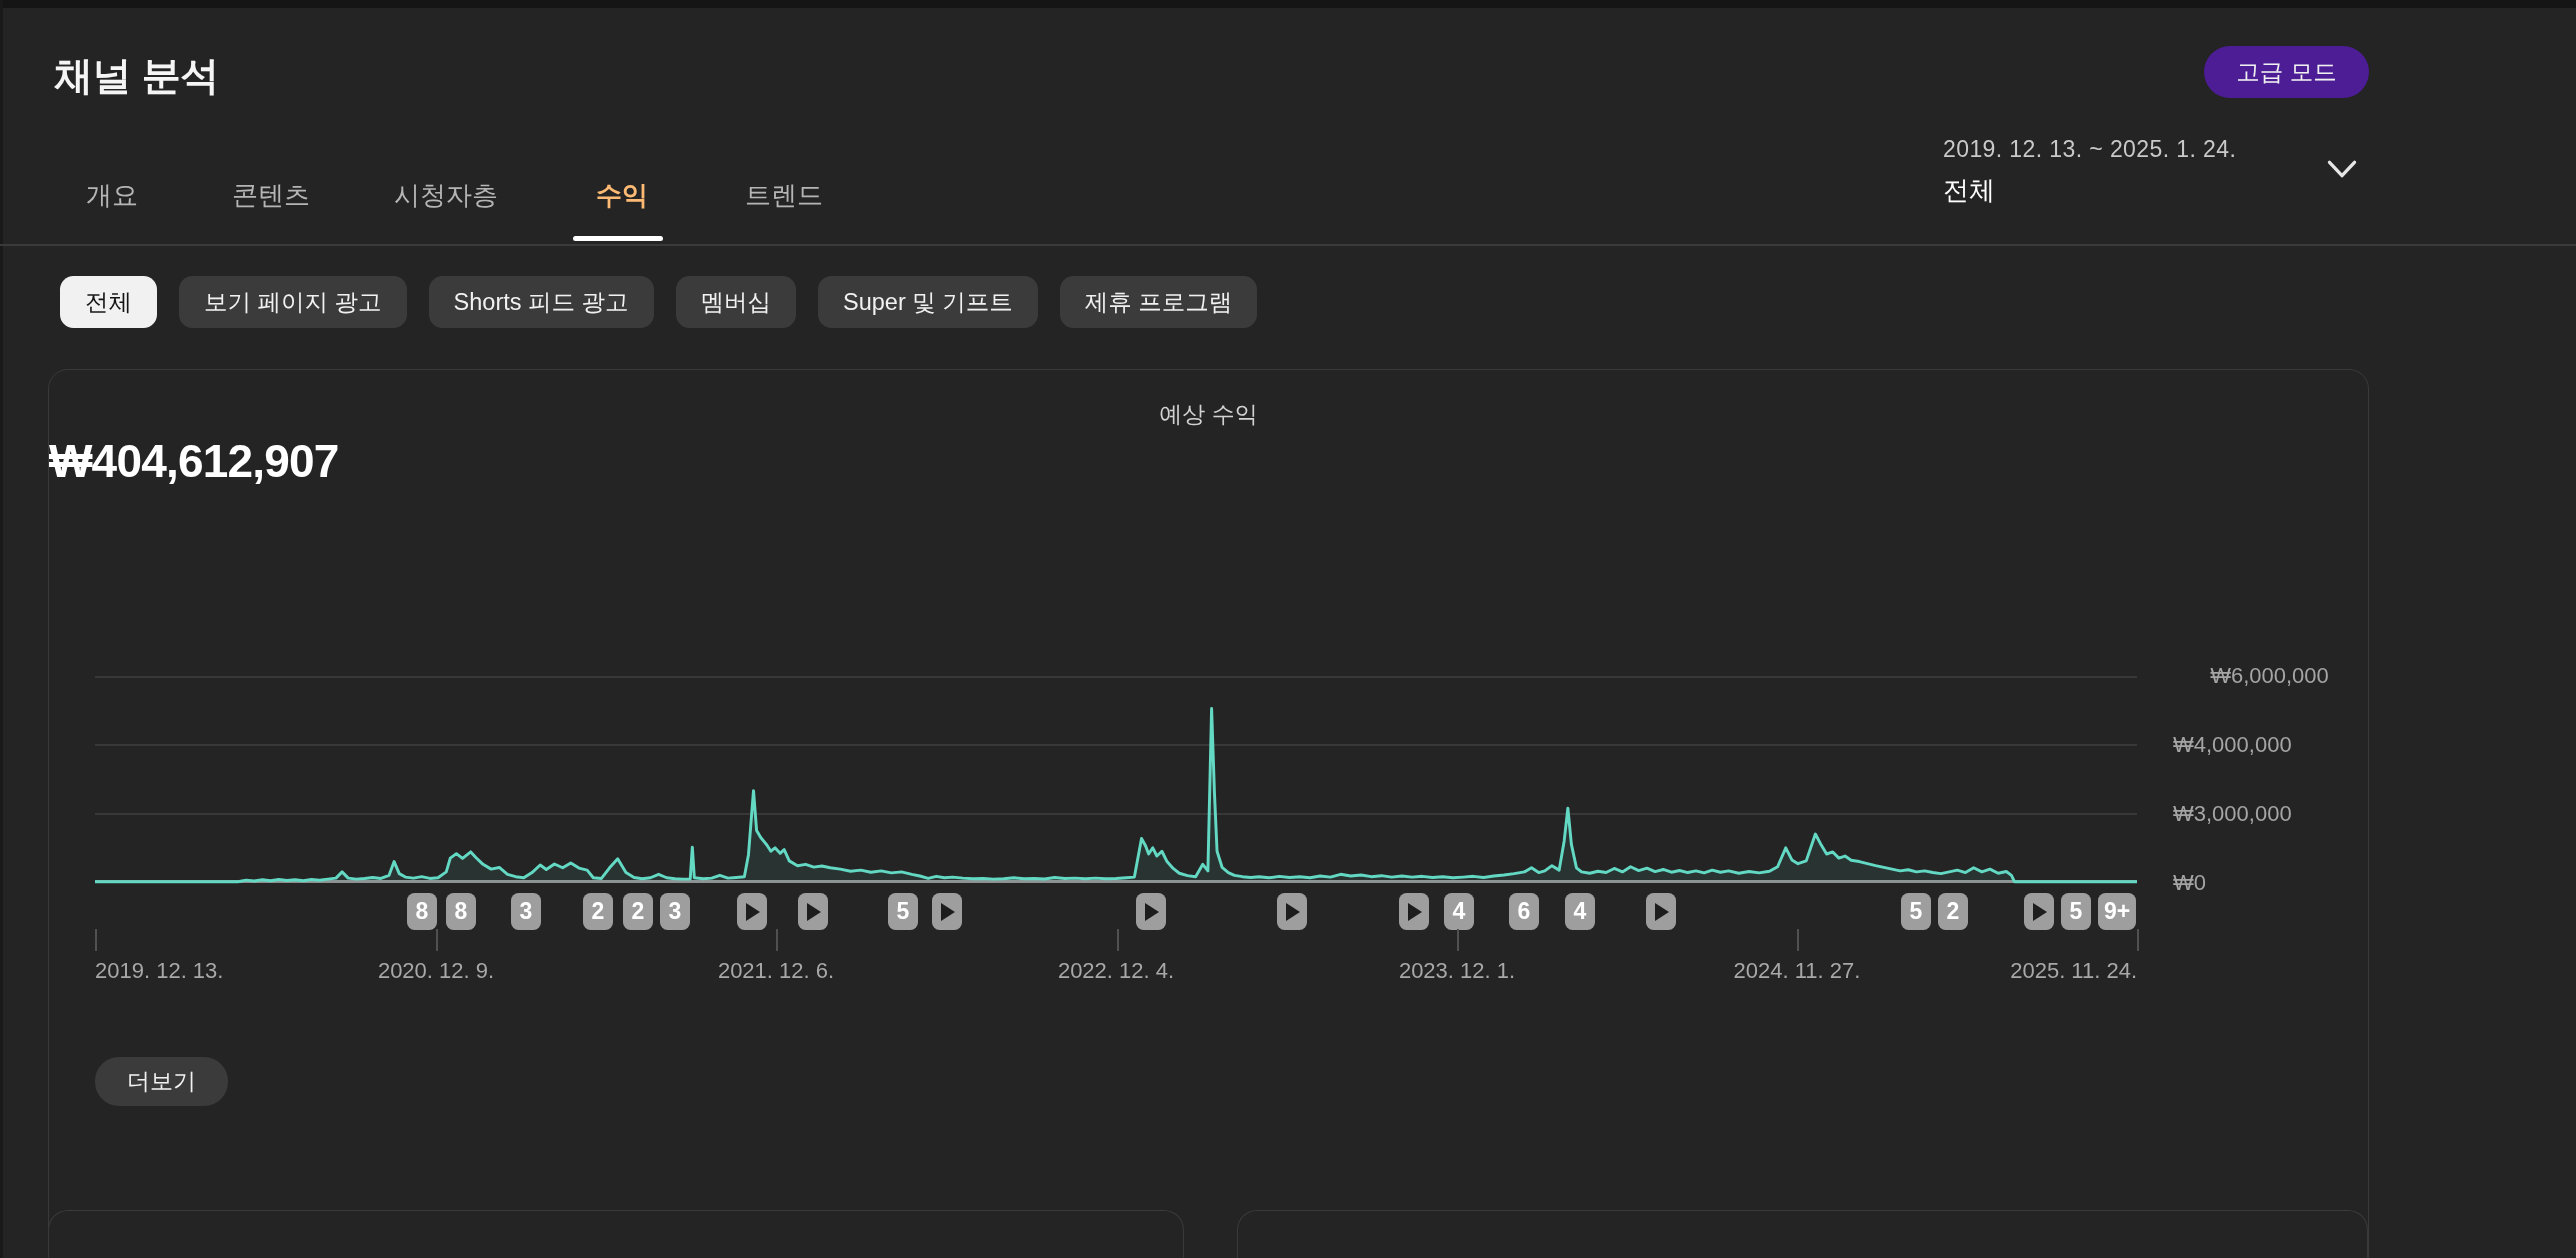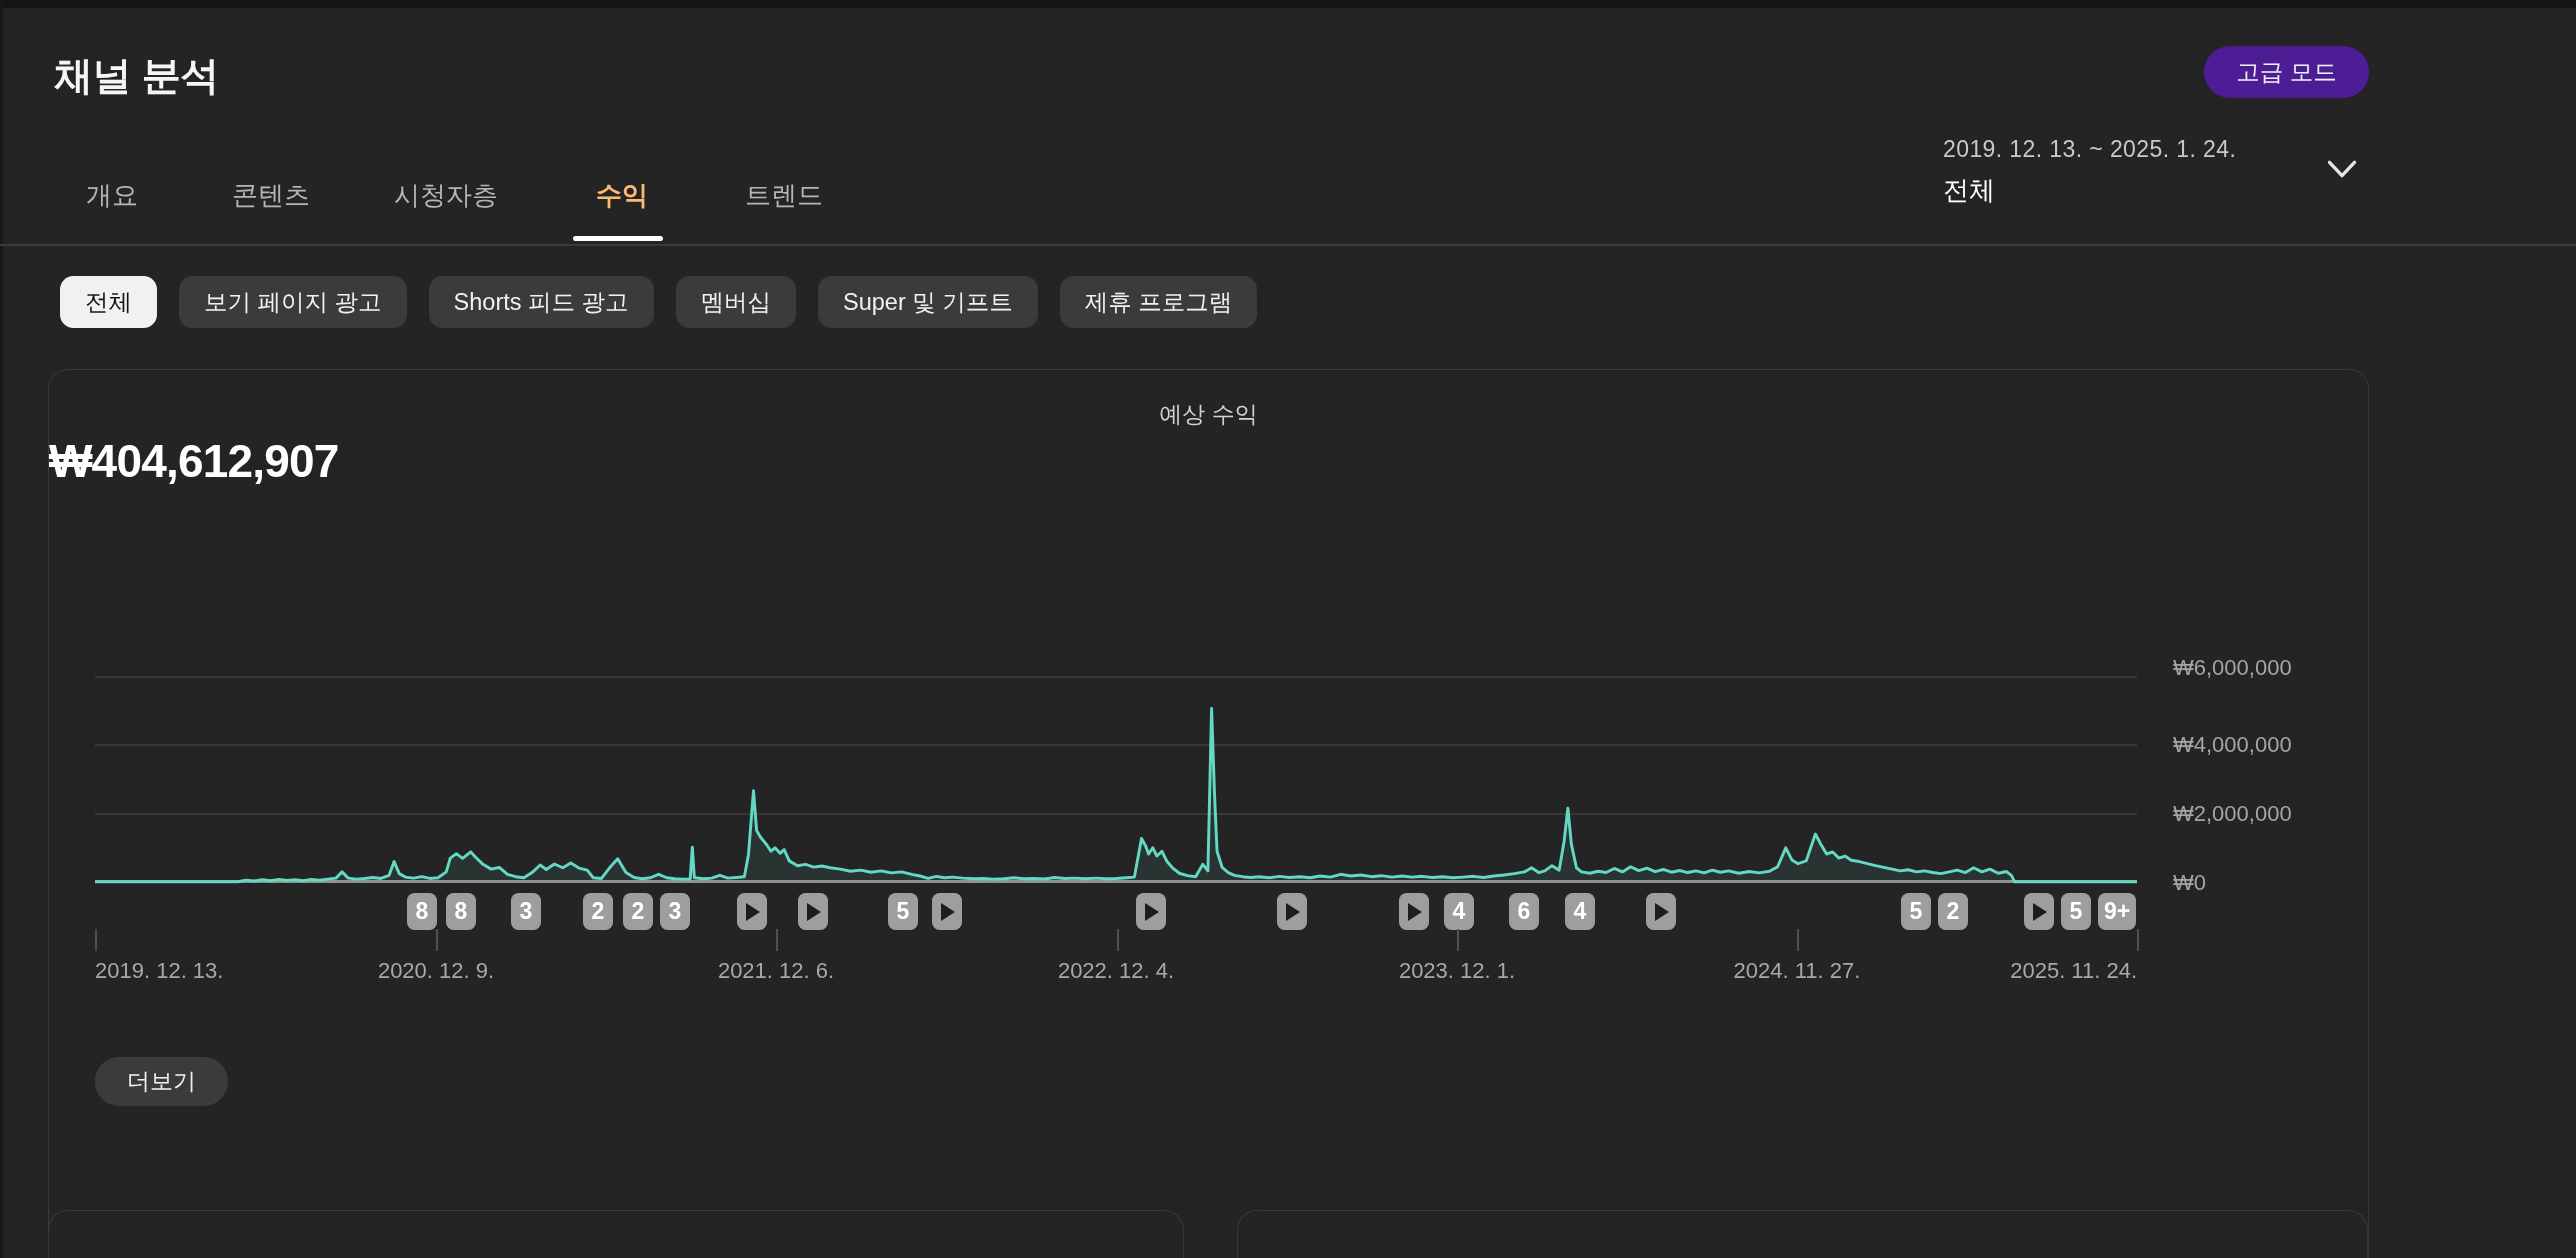--- a/index.html
+++ b/index.html
@@ -95,23 +95,23 @@
       <div class="gridline" style="top: 306px;"></div>
       <div class="gridline" style="top: 374px;"></div>
       <div class="gridline" style="top: 443px;"></div>
     </div>
   <div class="axis-baseline"></div>
   <svg class="chart-svg" id="chart-svg" viewBox="0 0 2433 330" preserveAspectRatio="none">
       <path d="M0.0 309.4 L24.3 309.4 L48.7 309.4 L73.0 309.4 L97.3 309.4 L121.7 309.4 L146.0 309.4 L170.3 309.4 L180.0 307.5 L189.8 308.6 L199.5 307.1 L209.2 308.2 L219.0 306.7 L228.7 307.9 L238.4 307.1 L248.2 308.2 L257.9 306.7 L267.6 307.7 L277.4 306.3 L287.1 305.1 L294.4 297.7 L301.7 305.1 L311.4 306.3 L321.2 305.5 L330.9 304.3 L340.6 305.5 L350.4 301.8 L356.4 285.4 L362.5 299.8 L369.8 303.9 L379.5 305.1 L389.3 303.4 L399.0 305.5 L408.7 304.7 L418.5 297.7 L423.3 281.3 L430.6 276.0 L437.9 281.7 L447.7 273.9 L453.8 280.5 L462.3 288.7 L472.0 294.4 L481.7 292.4 L491.5 300.6 L501.2 303.4 L510.9 304.7 L520.7 298.5 L530.4 289.5 L537.7 294.8 L547.4 288.3 L557.2 292.8 L566.9 287.0 L576.6 293.2 L586.4 295.6 L593.7 304.7 L603.4 305.5 L613.1 292.8 L622.8 282.1 L632.6 298.5 L642.3 304.3 L652.0 305.9 L661.8 304.7 L671.5 300.6 L681.2 304.7 L691.0 305.9 L700.7 306.3 L709.2 306.1 L711.7 268.2 L714.1 304.7 L725.0 305.9 L734.8 305.1 L744.5 301.8 L754.2 305.1 L764.0 304.3 L773.7 303.4 L778.6 277.2 L784.6 200.9 L788.3 248.5 L793.2 256.7 L800.5 265.7 L805.3 273.1 L810.2 269.0 L816.3 275.6 L821.1 271.1 L827.2 284.6 L837.0 290.3 L846.7 288.7 L856.4 292.0 L866.1 290.7 L875.9 292.8 L888.0 294.4 L900.2 296.9 L912.4 295.6 L924.5 298.1 L936.7 296.5 L948.9 298.9 L961.0 297.7 L973.2 300.6 L982.9 302.6 L992.7 305.5 L1002.4 303.0 L1012.1 304.7 L1021.9 303.9 L1034.0 305.1 L1046.2 305.9 L1058.4 305.5 L1070.5 306.3 L1082.7 305.9 L1094.9 304.7 L1107.0 305.9 L1119.2 305.5 L1131.3 306.1 L1143.5 304.3 L1155.7 305.5 L1167.8 305.1 L1180.0 305.9 L1192.2 305.1 L1204.3 305.9 L1216.5 305.5 L1228.7 304.7 L1238.4 303.9 L1246.9 257.9 L1251.8 266.9 L1255.4 276.4 L1260.3 269.0 L1265.2 278.8 L1271.2 273.1 L1277.3 285.4 L1284.6 293.6 L1291.9 299.3 L1301.7 302.2 L1311.4 303.4 L1319.9 288.7 L1326.0 296.5 L1330.4 103.0 L1333.8 203.4 L1336.9 273.1 L1343.0 292.4 L1350.3 298.5 L1357.6 301.8 L1367.3 303.4 L1377.1 304.3 L1386.8 303.4 L1399.0 304.7 L1411.1 303.0 L1423.3 304.3 L1435.5 303.4 L1447.6 304.7 L1459.8 302.6 L1472.0 303.9 L1484.1 300.6 L1496.3 302.6 L1508.5 301.4 L1520.6 303.4 L1532.8 302.2 L1545.0 303.9 L1557.1 302.6 L1569.3 303.9 L1581.5 303.0 L1593.6 304.3 L1605.8 303.4 L1617.9 304.7 L1630.1 303.9 L1642.3 303.0 L1654.4 304.3 L1666.6 302.6 L1678.8 301.4 L1690.9 299.8 L1703.1 297.7 L1711.6 292.8 L1720.1 298.5 L1727.4 296.5 L1735.9 290.3 L1744.5 295.6 L1750.5 260.8 L1754.9 221.9 L1759.1 264.9 L1765.1 292.8 L1771.2 297.7 L1781.0 299.3 L1790.7 296.9 L1800.4 298.5 L1810.2 293.6 L1819.9 297.7 L1829.6 291.6 L1839.3 296.1 L1849.1 293.2 L1858.8 297.3 L1868.5 294.8 L1878.3 298.1 L1888.0 296.1 L1897.7 298.5 L1907.5 296.5 L1917.2 298.9 L1926.9 295.6 L1936.7 298.1 L1946.4 296.5 L1958.6 299.3 L1970.7 297.3 L1982.9 298.9 L1995.1 296.9 L2004.8 291.6 L2014.5 269.0 L2021.8 283.4 L2029.1 287.9 L2038.9 284.6 L2049.8 252.6 L2055.9 264.1 L2063.2 276.4 L2070.5 273.9 L2077.8 281.3 L2085.1 278.8 L2092.4 283.8 L2102.1 285.4 L2111.8 287.9 L2121.6 290.3 L2131.3 292.4 L2141.0 294.4 L2150.8 296.5 L2160.5 295.2 L2170.2 297.7 L2180.0 296.5 L2189.7 298.5 L2199.4 299.8 L2209.2 297.7 L2218.9 295.6 L2228.6 298.5 L2238.4 292.8 L2248.1 297.7 L2257.8 294.4 L2267.6 299.3 L2277.3 297.3 L2283.4 301.8 L2287.0 309.4 L2311.3 309.4 L2335.7 309.4 L2360.0 309.4 L2384.3 309.4 L2408.7 309.4 L2433.0 309.4 L2433 310 L0 310 Z" fill="rgba(99,216,196,0.09)" stroke="none"></path>
       <path d="M0.0 309.4 L24.3 309.4 L48.7 309.4 L73.0 309.4 L97.3 309.4 L121.7 309.4 L146.0 309.4 L170.3 309.4 L180.0 307.5 L189.8 308.6 L199.5 307.1 L209.2 308.2 L219.0 306.7 L228.7 307.9 L238.4 307.1 L248.2 308.2 L257.9 306.7 L267.6 307.7 L277.4 306.3 L287.1 305.1 L294.4 297.7 L301.7 305.1 L311.4 306.3 L321.2 305.5 L330.9 304.3 L340.6 305.5 L350.4 301.8 L356.4 285.4 L362.5 299.8 L369.8 303.9 L379.5 305.1 L389.3 303.4 L399.0 305.5 L408.7 304.7 L418.5 297.7 L423.3 281.3 L430.6 276.0 L437.9 281.7 L447.7 273.9 L453.8 280.5 L462.3 288.7 L472.0 294.4 L481.7 292.4 L491.5 300.6 L501.2 303.4 L510.9 304.7 L520.7 298.5 L530.4 289.5 L537.7 294.8 L547.4 288.3 L557.2 292.8 L566.9 287.0 L576.6 293.2 L586.4 295.6 L593.7 304.7 L603.4 305.5 L613.1 292.8 L622.8 282.1 L632.6 298.5 L642.3 304.3 L652.0 305.9 L661.8 304.7 L671.5 300.6 L681.2 304.7 L691.0 305.9 L700.7 306.3 L709.2 306.1 L711.7 268.2 L714.1 304.7 L725.0 305.9 L734.8 305.1 L744.5 301.8 L754.2 305.1 L764.0 304.3 L773.7 303.4 L778.6 277.2 L784.6 200.9 L788.3 248.5 L793.2 256.7 L800.5 265.7 L805.3 273.1 L810.2 269.0 L816.3 275.6 L821.1 271.1 L827.2 284.6 L837.0 290.3 L846.7 288.7 L856.4 292.0 L866.1 290.7 L875.9 292.8 L888.0 294.4 L900.2 296.9 L912.4 295.6 L924.5 298.1 L936.7 296.5 L948.9 298.9 L961.0 297.7 L973.2 300.6 L982.9 302.6 L992.7 305.5 L1002.4 303.0 L1012.1 304.7 L1021.9 303.9 L1034.0 305.1 L1046.2 305.9 L1058.4 305.5 L1070.5 306.3 L1082.7 305.9 L1094.9 304.7 L1107.0 305.9 L1119.2 305.5 L1131.3 306.1 L1143.5 304.3 L1155.7 305.5 L1167.8 305.1 L1180.0 305.9 L1192.2 305.1 L1204.3 305.9 L1216.5 305.5 L1228.7 304.7 L1238.4 303.9 L1246.9 257.9 L1251.8 266.9 L1255.4 276.4 L1260.3 269.0 L1265.2 278.8 L1271.2 273.1 L1277.3 285.4 L1284.6 293.6 L1291.9 299.3 L1301.7 302.2 L1311.4 303.4 L1319.9 288.7 L1326.0 296.5 L1330.4 103.0 L1333.8 203.4 L1336.9 273.1 L1343.0 292.4 L1350.3 298.5 L1357.6 301.8 L1367.3 303.4 L1377.1 304.3 L1386.8 303.4 L1399.0 304.7 L1411.1 303.0 L1423.3 304.3 L1435.5 303.4 L1447.6 304.7 L1459.8 302.6 L1472.0 303.9 L1484.1 300.6 L1496.3 302.6 L1508.5 301.4 L1520.6 303.4 L1532.8 302.2 L1545.0 303.9 L1557.1 302.6 L1569.3 303.9 L1581.5 303.0 L1593.6 304.3 L1605.8 303.4 L1617.9 304.7 L1630.1 303.9 L1642.3 303.0 L1654.4 304.3 L1666.6 302.6 L1678.8 301.4 L1690.9 299.8 L1703.1 297.7 L1711.6 292.8 L1720.1 298.5 L1727.4 296.5 L1735.9 290.3 L1744.5 295.6 L1750.5 260.8 L1754.9 221.9 L1759.1 264.9 L1765.1 292.8 L1771.2 297.7 L1781.0 299.3 L1790.7 296.9 L1800.4 298.5 L1810.2 293.6 L1819.9 297.7 L1829.6 291.6 L1839.3 296.1 L1849.1 293.2 L1858.8 297.3 L1868.5 294.8 L1878.3 298.1 L1888.0 296.1 L1897.7 298.5 L1907.5 296.5 L1917.2 298.9 L1926.9 295.6 L1936.7 298.1 L1946.4 296.5 L1958.6 299.3 L1970.7 297.3 L1982.9 298.9 L1995.1 296.9 L2004.8 291.6 L2014.5 269.0 L2021.8 283.4 L2029.1 287.9 L2038.9 284.6 L2049.8 252.6 L2055.9 264.1 L2063.2 276.4 L2070.5 273.9 L2077.8 281.3 L2085.1 278.8 L2092.4 283.8 L2102.1 285.4 L2111.8 287.9 L2121.6 290.3 L2131.3 292.4 L2141.0 294.4 L2150.8 296.5 L2160.5 295.2 L2170.2 297.7 L2180.0 296.5 L2189.7 298.5 L2199.4 299.8 L2209.2 297.7 L2218.9 295.6 L2228.6 298.5 L2238.4 292.8 L2248.1 297.7 L2257.8 294.4 L2267.6 299.3 L2277.3 297.3 L2283.4 301.8 L2287.0 309.4 L2311.3 309.4 L2335.7 309.4 L2360.0 309.4 L2384.3 309.4 L2408.7 309.4 L2433.0 309.4 " fill="none" stroke="#63d9c4" stroke-width="3.5" stroke-linejoin="round" stroke-linecap="round"></path>
     </svg>
   <div id="ylabel-root">
-      <div class="y-label" style="top: 284px;">₩6,000,000</div>
+      <div class="y-label" style="top: 292px; text-align: center;">₩6,000,000</div>
       <div class="y-label" style="top: 361px;">₩4,000,000</div>
-      <div class="y-label" style="top: 430px;">₩2,000,000</div>
+      <div class="y-label" style="top: 430px;">₩3,000,000</div>
       <div class="y-label" style="top: 499px;">₩0</div>
     </div>
   <div class="marker-strip" id="marker-root">
       <div class="badge" style="left: 327px;">8</div>
       <div class="badge" style="left: 366px;">8</div>
       <div class="badge" style="left: 431px;">3</div>
       <div class="badge" style="left: 503px;">2</div>
       <div class="badge" style="left: 543px;">2</div>
       <div class="badge" style="left: 580px;">3</div>
       <div class="badge" style="left: 657px;">

